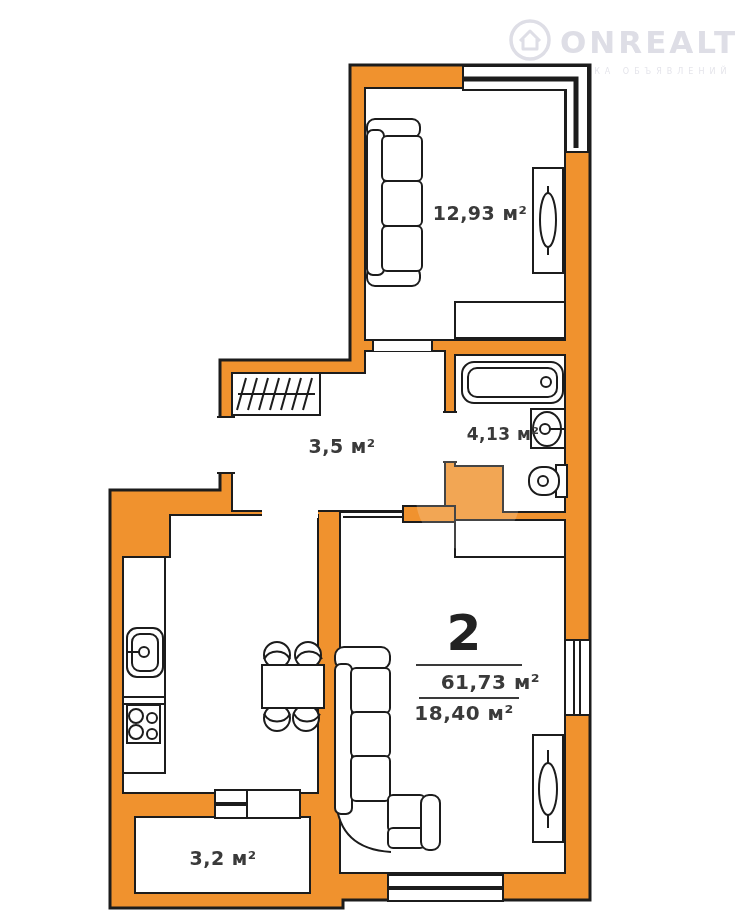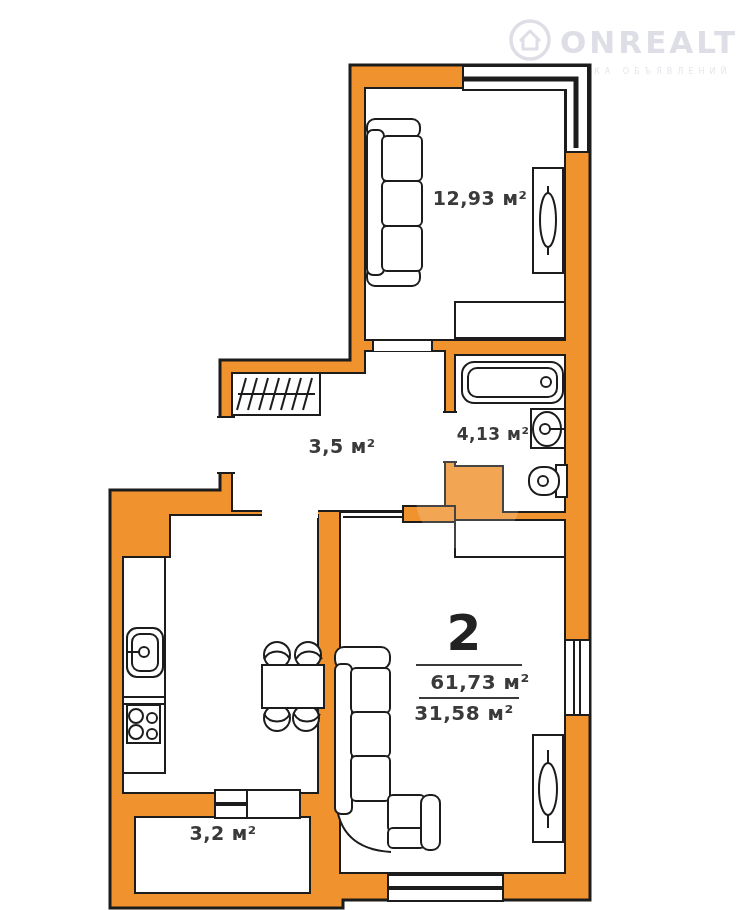--- a/index.html
+++ b/index.html
@@ -205,24 +205,24 @@
         <ellipse class="furn" cx="548" cy="789" rx="9" ry="26"></ellipse>
       </g>
     </g>
 
     <g opacity="0.18">
       <circle cx="468" cy="498" r="52" fill="#ffffff"></circle>
       <path d="M440,500 L468,472 L496,500 M448,494 V522 H488 V494" fill="none" stroke="#ffffff" stroke-width="9"></path>
     </g>
   </svg>
 
-  <div class="lbl" style="left:400px;top:187px;">12,93 м²</div>
+  <div class="lbl" style="left:400px;top:202px;">12,93 м²</div>
   <div class="lbl" style="left:272px;top:435px;width:140px;">3,5 м²</div>
-  <div class="lbl lbl-bath" style="left:433px;top:424px;">4,13 м²</div>
-  <div class="lbl" style="left:143px;top:822px;">3,2 м²</div>
+  <div class="lbl lbl-bath" style="left:443px;top:424px;">4,13 м²</div>
+  <div class="lbl" style="left:143px;top:847px;">3,2 м²</div>
 
   <div class="apt-num">2</div>
   <div class="apt-line" style="left:416px;top:664px;width:106px;"></div>
-  <div class="apt-area" style="left:400px;top:670px;">61,73 м²</div>
+  <div class="apt-area" style="left:380px;top:670px;text-align:right;">61,73 м²</div>
   <div class="apt-line" style="left:419px;top:697px;width:100px;"></div>
-  <div class="apt-area" style="left:384px;top:701px;">31,58 м²</div>
+  <div class="apt-area" style="left:384px;top:701px;">18,40 м²</div>
 
 </div>
 
 </body></html>

